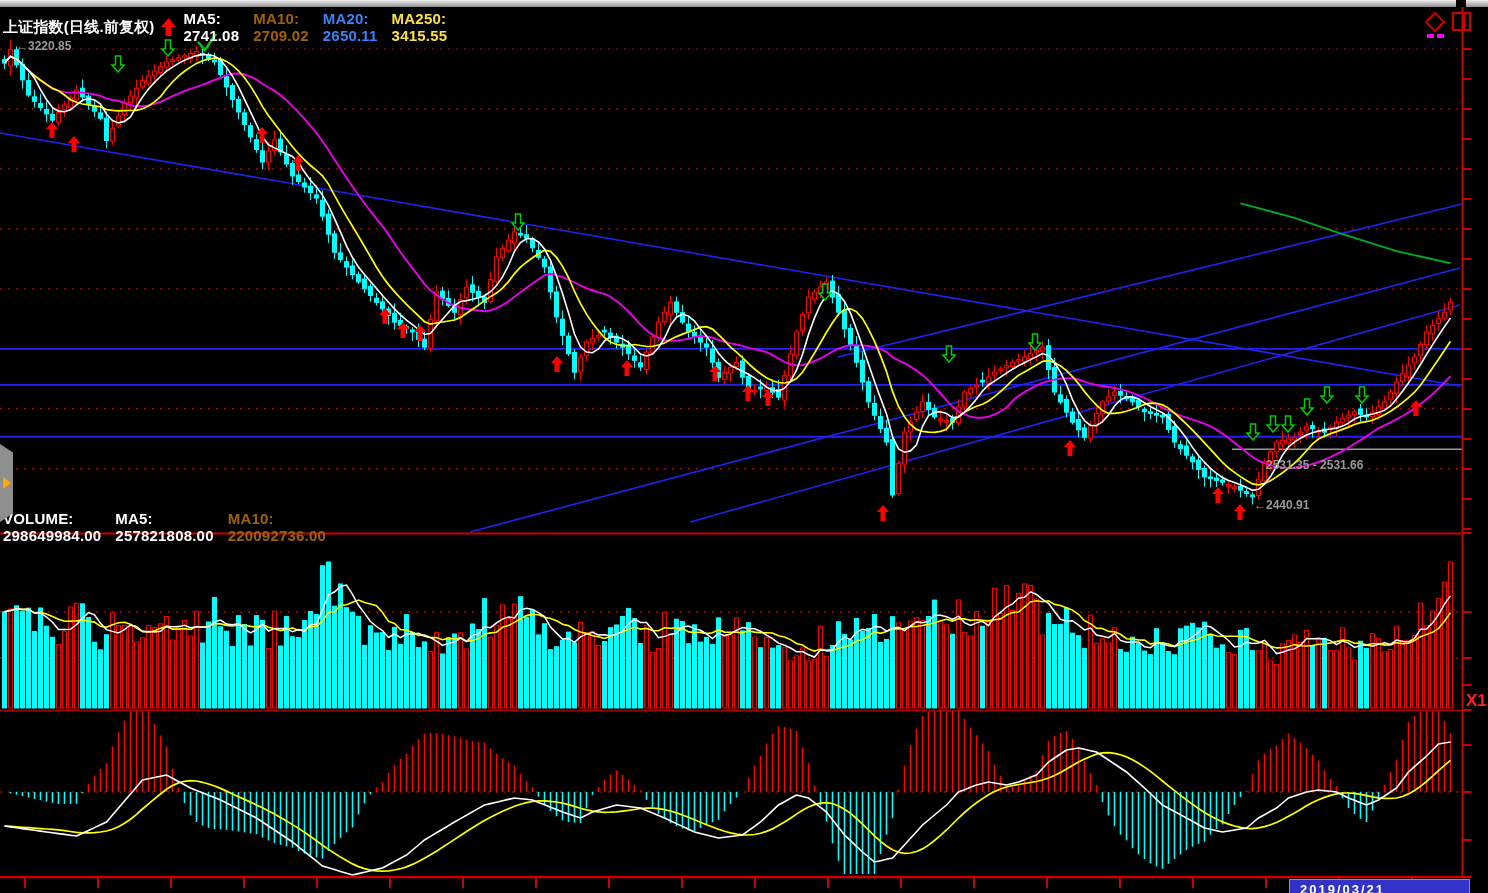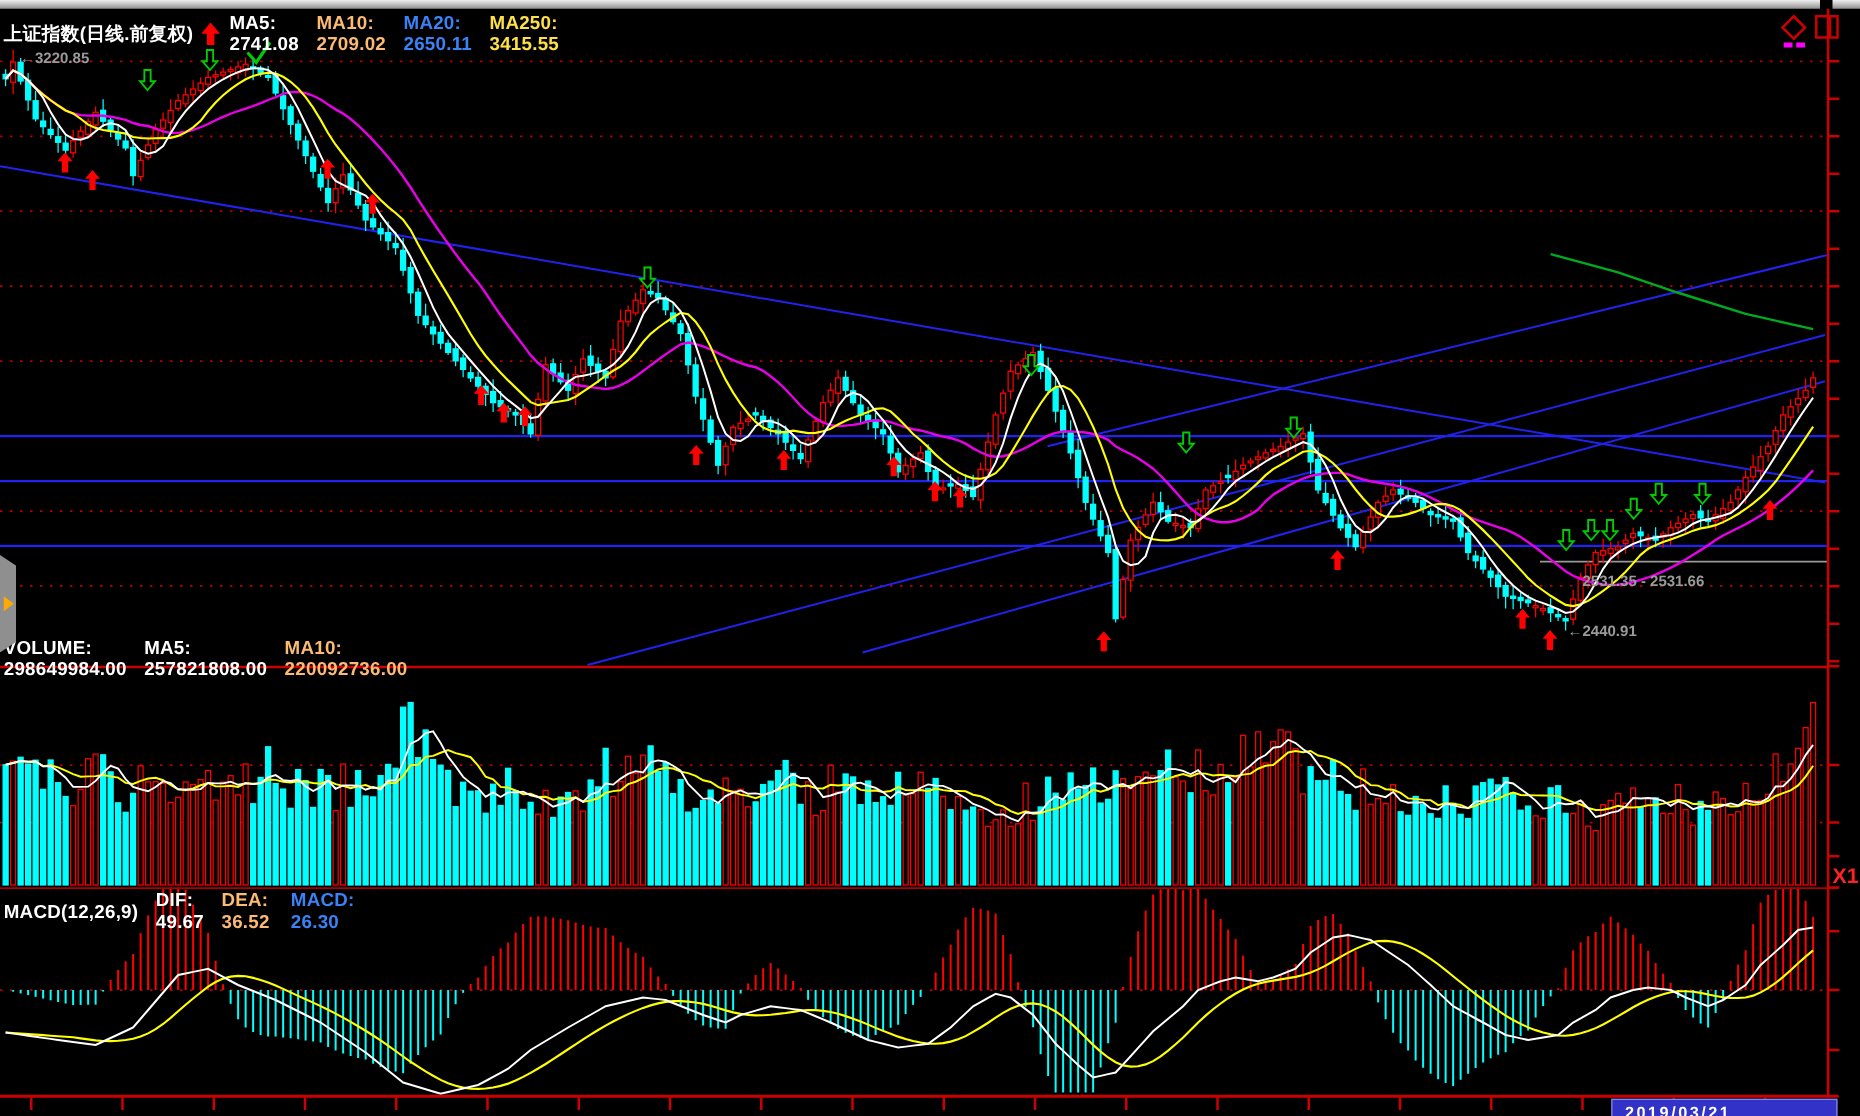--- a/index.html
+++ b/index.html
@@ -7,21 +7,21 @@
   #stage{position:relative;width:1488px;height:893px;background:#000;}
   #chart{position:absolute;left:0;top:0;z-index:1;}
   .topstrip{position:absolute;left:0;top:0;width:1456px;height:7px;z-index:3;
     background:linear-gradient(#efefef,#b7b7b7 60%,#8f8f8f);}
   .topstrip2{position:absolute;left:1466px;top:0;width:22px;height:7px;z-index:3;
     background:linear-gradient(#efefef,#b7b7b7 60%,#8f8f8f);}
   .hdr{position:absolute;z-index:4;display:flex;align-items:center;white-space:nowrap;
     font-size:15px;font-weight:bold;letter-spacing:0.2px;}
   .hdr .lab{margin-right:4px;}
   .hdr .grp{margin-right:14px;display:flex;flex-direction:column;}
-  .cw{color:#ffffff}.cy{color:#fdba74}.cm{color:#3b82f6}.cg{color:#fde047}
+  .cw{color:#ffffff}.cy{color:#a16207}.cm{color:#3b82f6}.cg{color:#fde047}
   .trend-arrow{width:15px;height:18px;margin:0 8px 0 6px;display:inline-block;}
   .ann{position:absolute;z-index:4;color:#9a9a9a;font-size:12px;font-weight:bold;white-space:nowrap;}
   .corner-icons{position:absolute;left:1424px;top:11px;z-index:4;display:flex;align-items:flex-start;}
   .scale-label{position:absolute;left:1466px;top:691px;z-index:4;color:#ff2222;
     font-size:17px;font-weight:bold;}
   .datebox{position:absolute;left:1289px;top:879px;width:179px;height:14px;z-index:4;
     background:#3232c8;border:1px solid #8888dd;overflow:hidden;}
   .datebox span{display:block;color:#ffffff;font-size:13px;font-weight:bold;
     padding:2px 0 0 10px;letter-spacing:2px;}
   .handle{position:absolute;left:0;top:444px;width:13px;height:78px;z-index:4;
@@ -1193,35 +1193,20 @@
       <span class="cw">257821808.00</span>
     </span>
     <span class="grp">
       <span class="lab cy">MA10:</span>
       <span class="cy">220092736.00</span>
     </span>
   </div>
 
   <div class="scale-label">X1</div>
 
-  <div class="hdr" style="left:3px;top:712px;">
-    <span class="grp cw">MACD(12,26,9)</span>
-    <span class="grp">
-      <span class="lab cw">DIF:</span>
-      <span class="cw">49.67</span>
-    </span>
-    <span class="grp">
-      <span class="lab cy">DEA:</span>
-      <span class="cy">36.52</span>
-    </span>
-    <span class="grp">
-      <span class="lab cm">MACD:</span>
-      <span class="cm">26.30</span>
-    </span>
-  </div>
 
   <div class="handle">
     <span class="tri"></span>
   </div>
 
   <div class="datebox">
     <span>2019/03/21</span>
   </div>
 
 </div>

